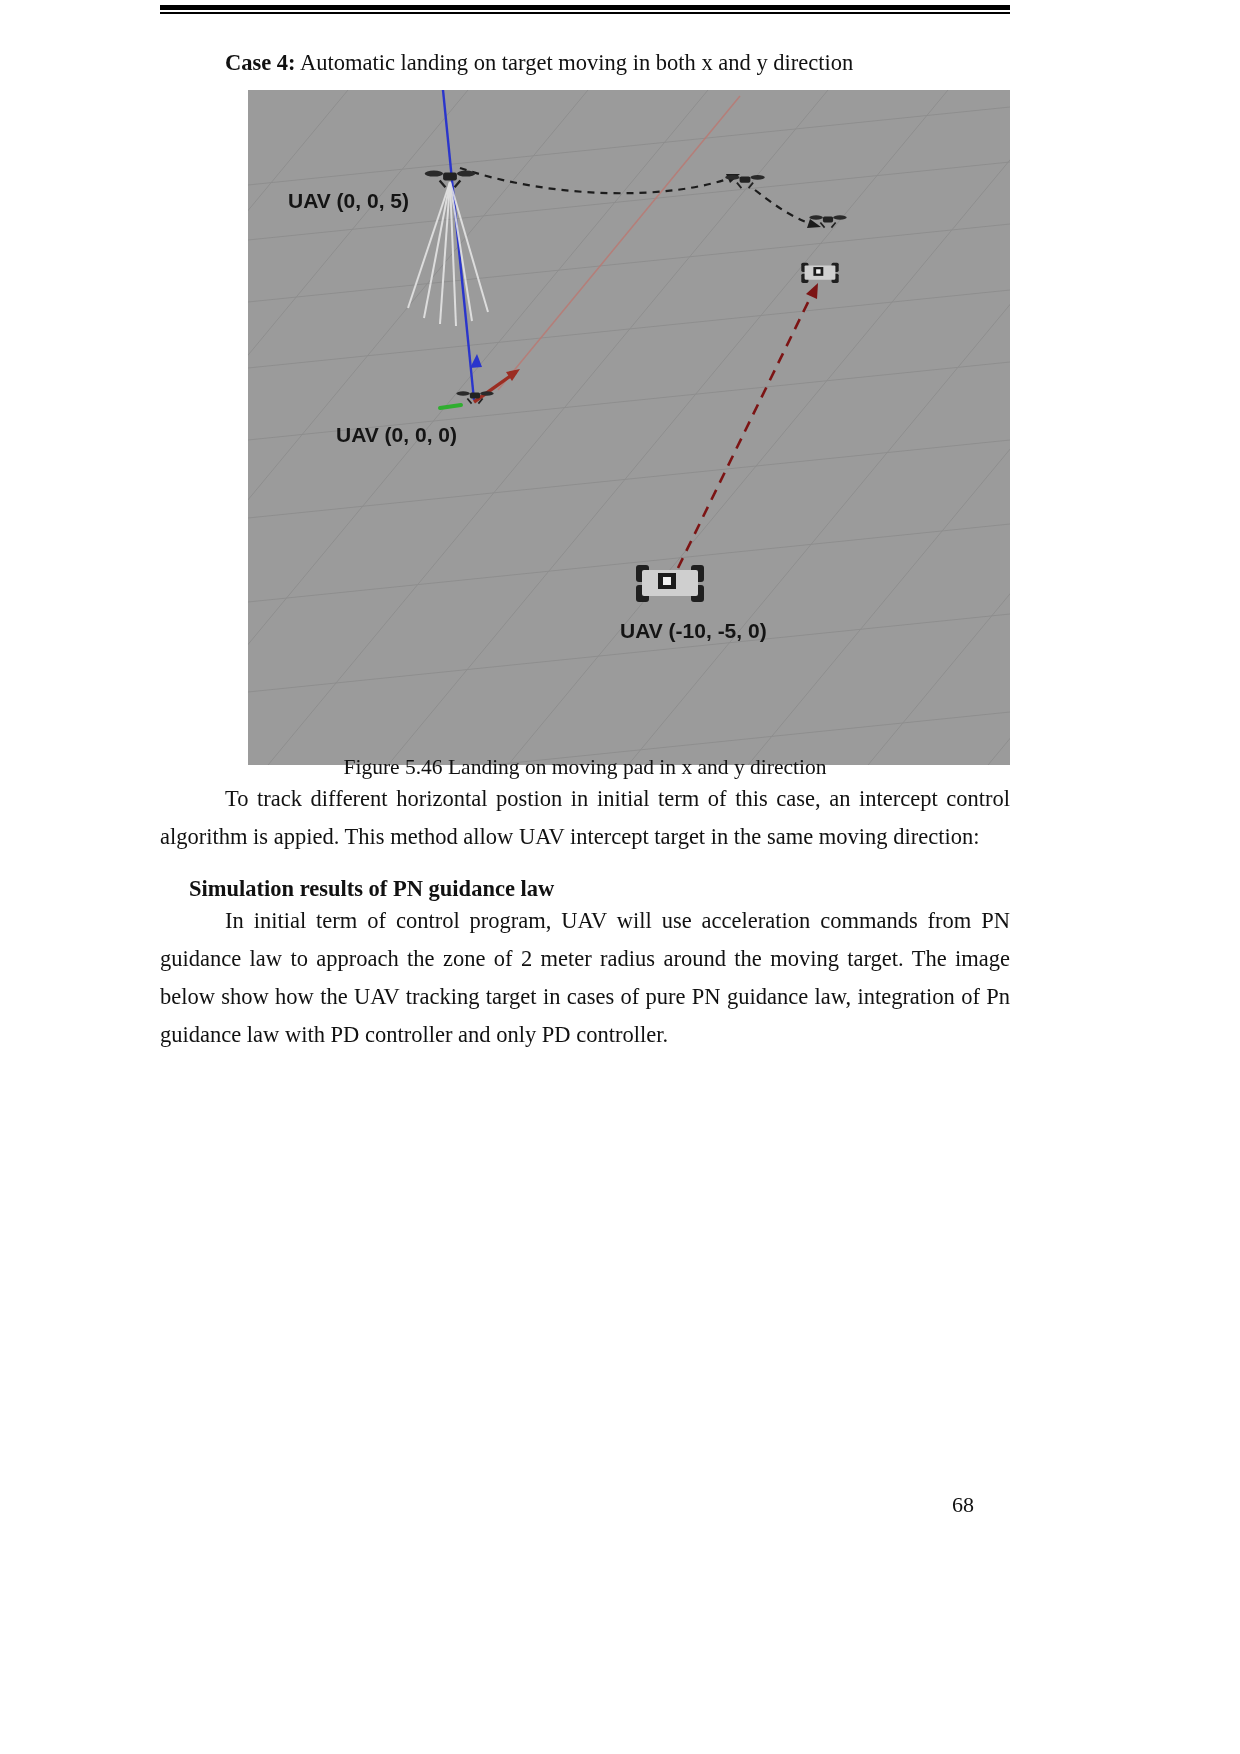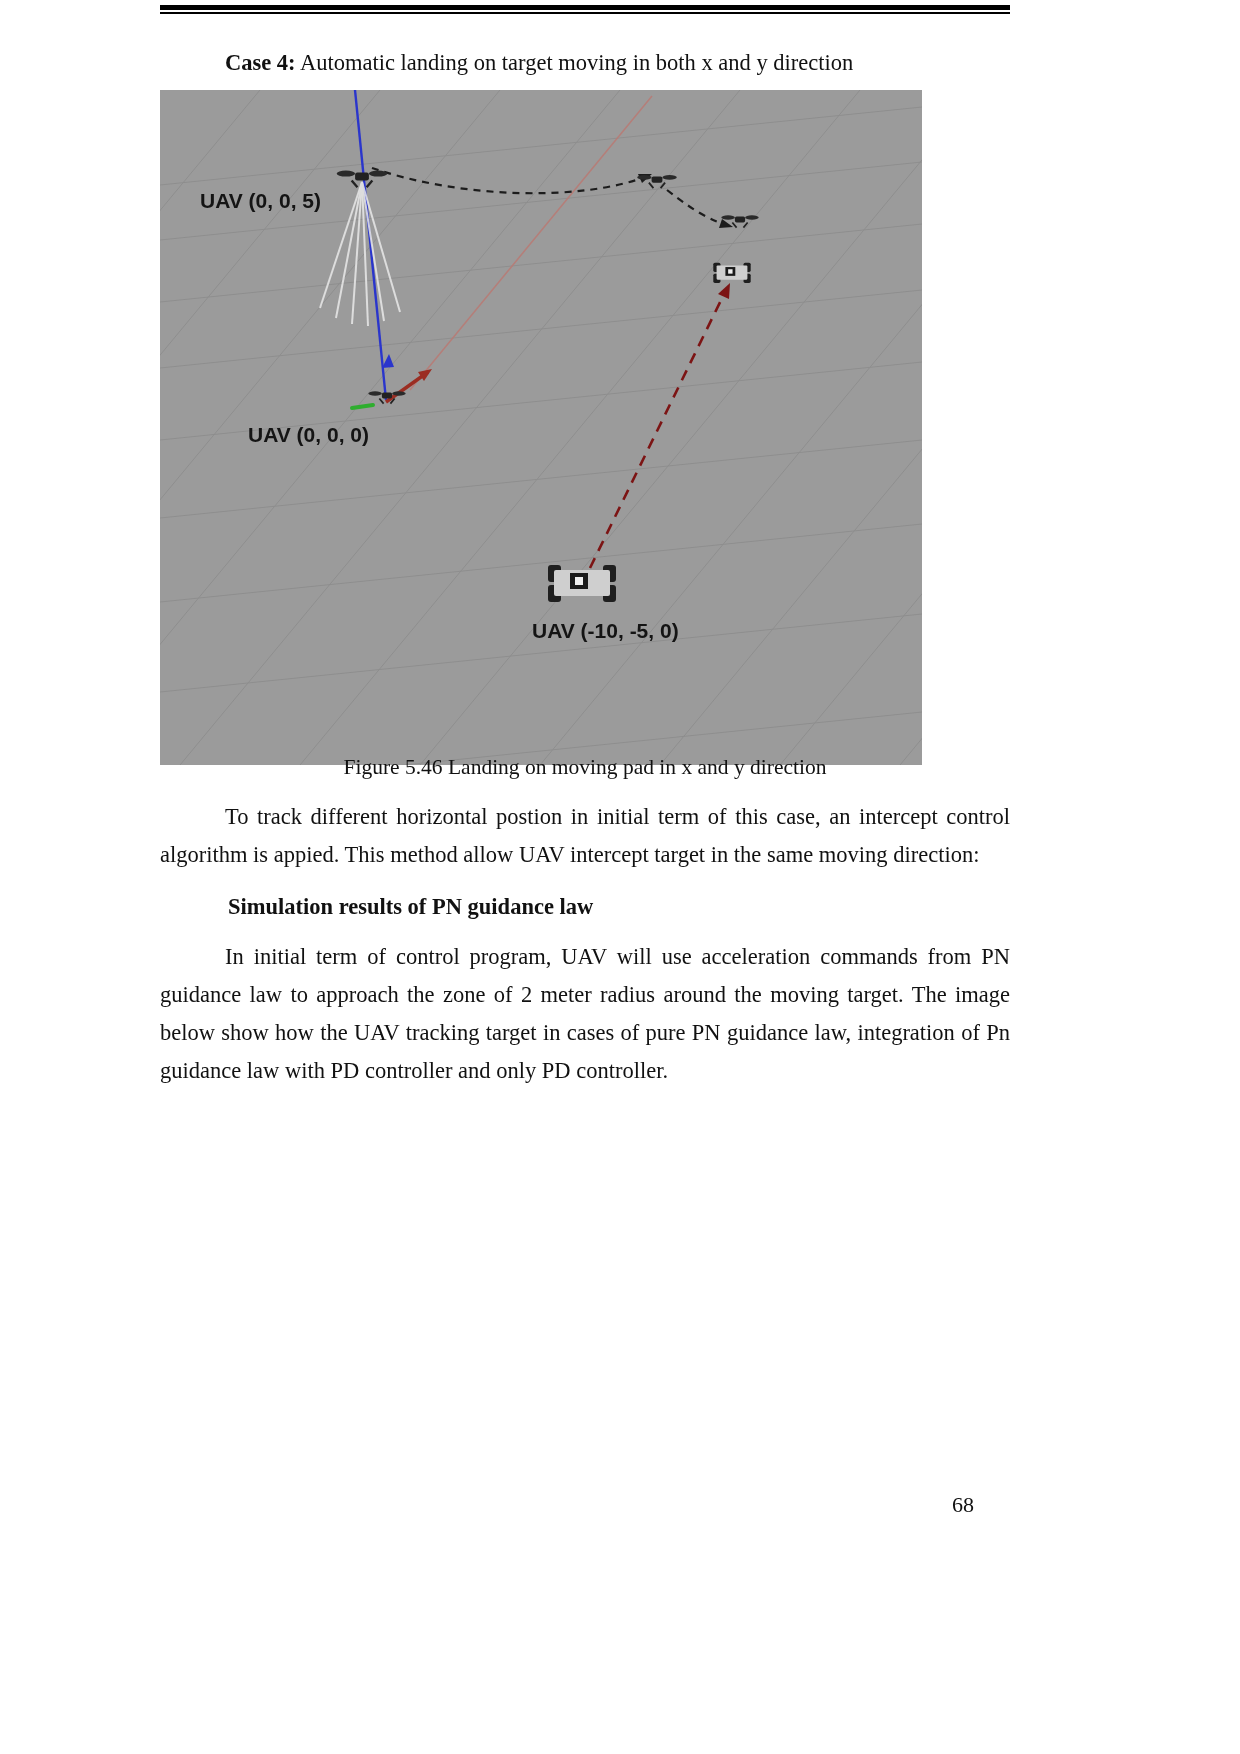--- a/index.html
+++ b/index.html
@@ -26,38 +26,38 @@
   .rule-thick{height:5px;background:#000;margin-top:5px;}
   .rule-thin{height:2px;background:#000;margin-top:2px;}
   .case-line{
     margin-top:36px;
     font-size:22.5px;
     text-indent:65px;
   }
   .case-line b{font-weight:bold;}
   .figure-wrap{
     margin-top:14px;
+    margin-left:88px;
     width:762px;height:651px;
     line-height:0;
   }
   .figure-caption{
     margin-top:14px;
     text-align:center;
     font-size:21.5px;
   }
   .para{
-    margin-top:18px;
     font-size:22.5px;
     line-height:38px;
     text-align:justify;
     text-indent:65px;
   }
   .subheading{
     margin-top:20px;
-    margin-left:68px;
+    margin-left:29px;
     font-size:22.5px;
     font-weight:bold;
   }
   .page-number{
     position:absolute;
     left:952px;top:1492px;
     font-size:22px;
   }
   svg text{
     font-family:"Liberation Sans", sans-serif;

